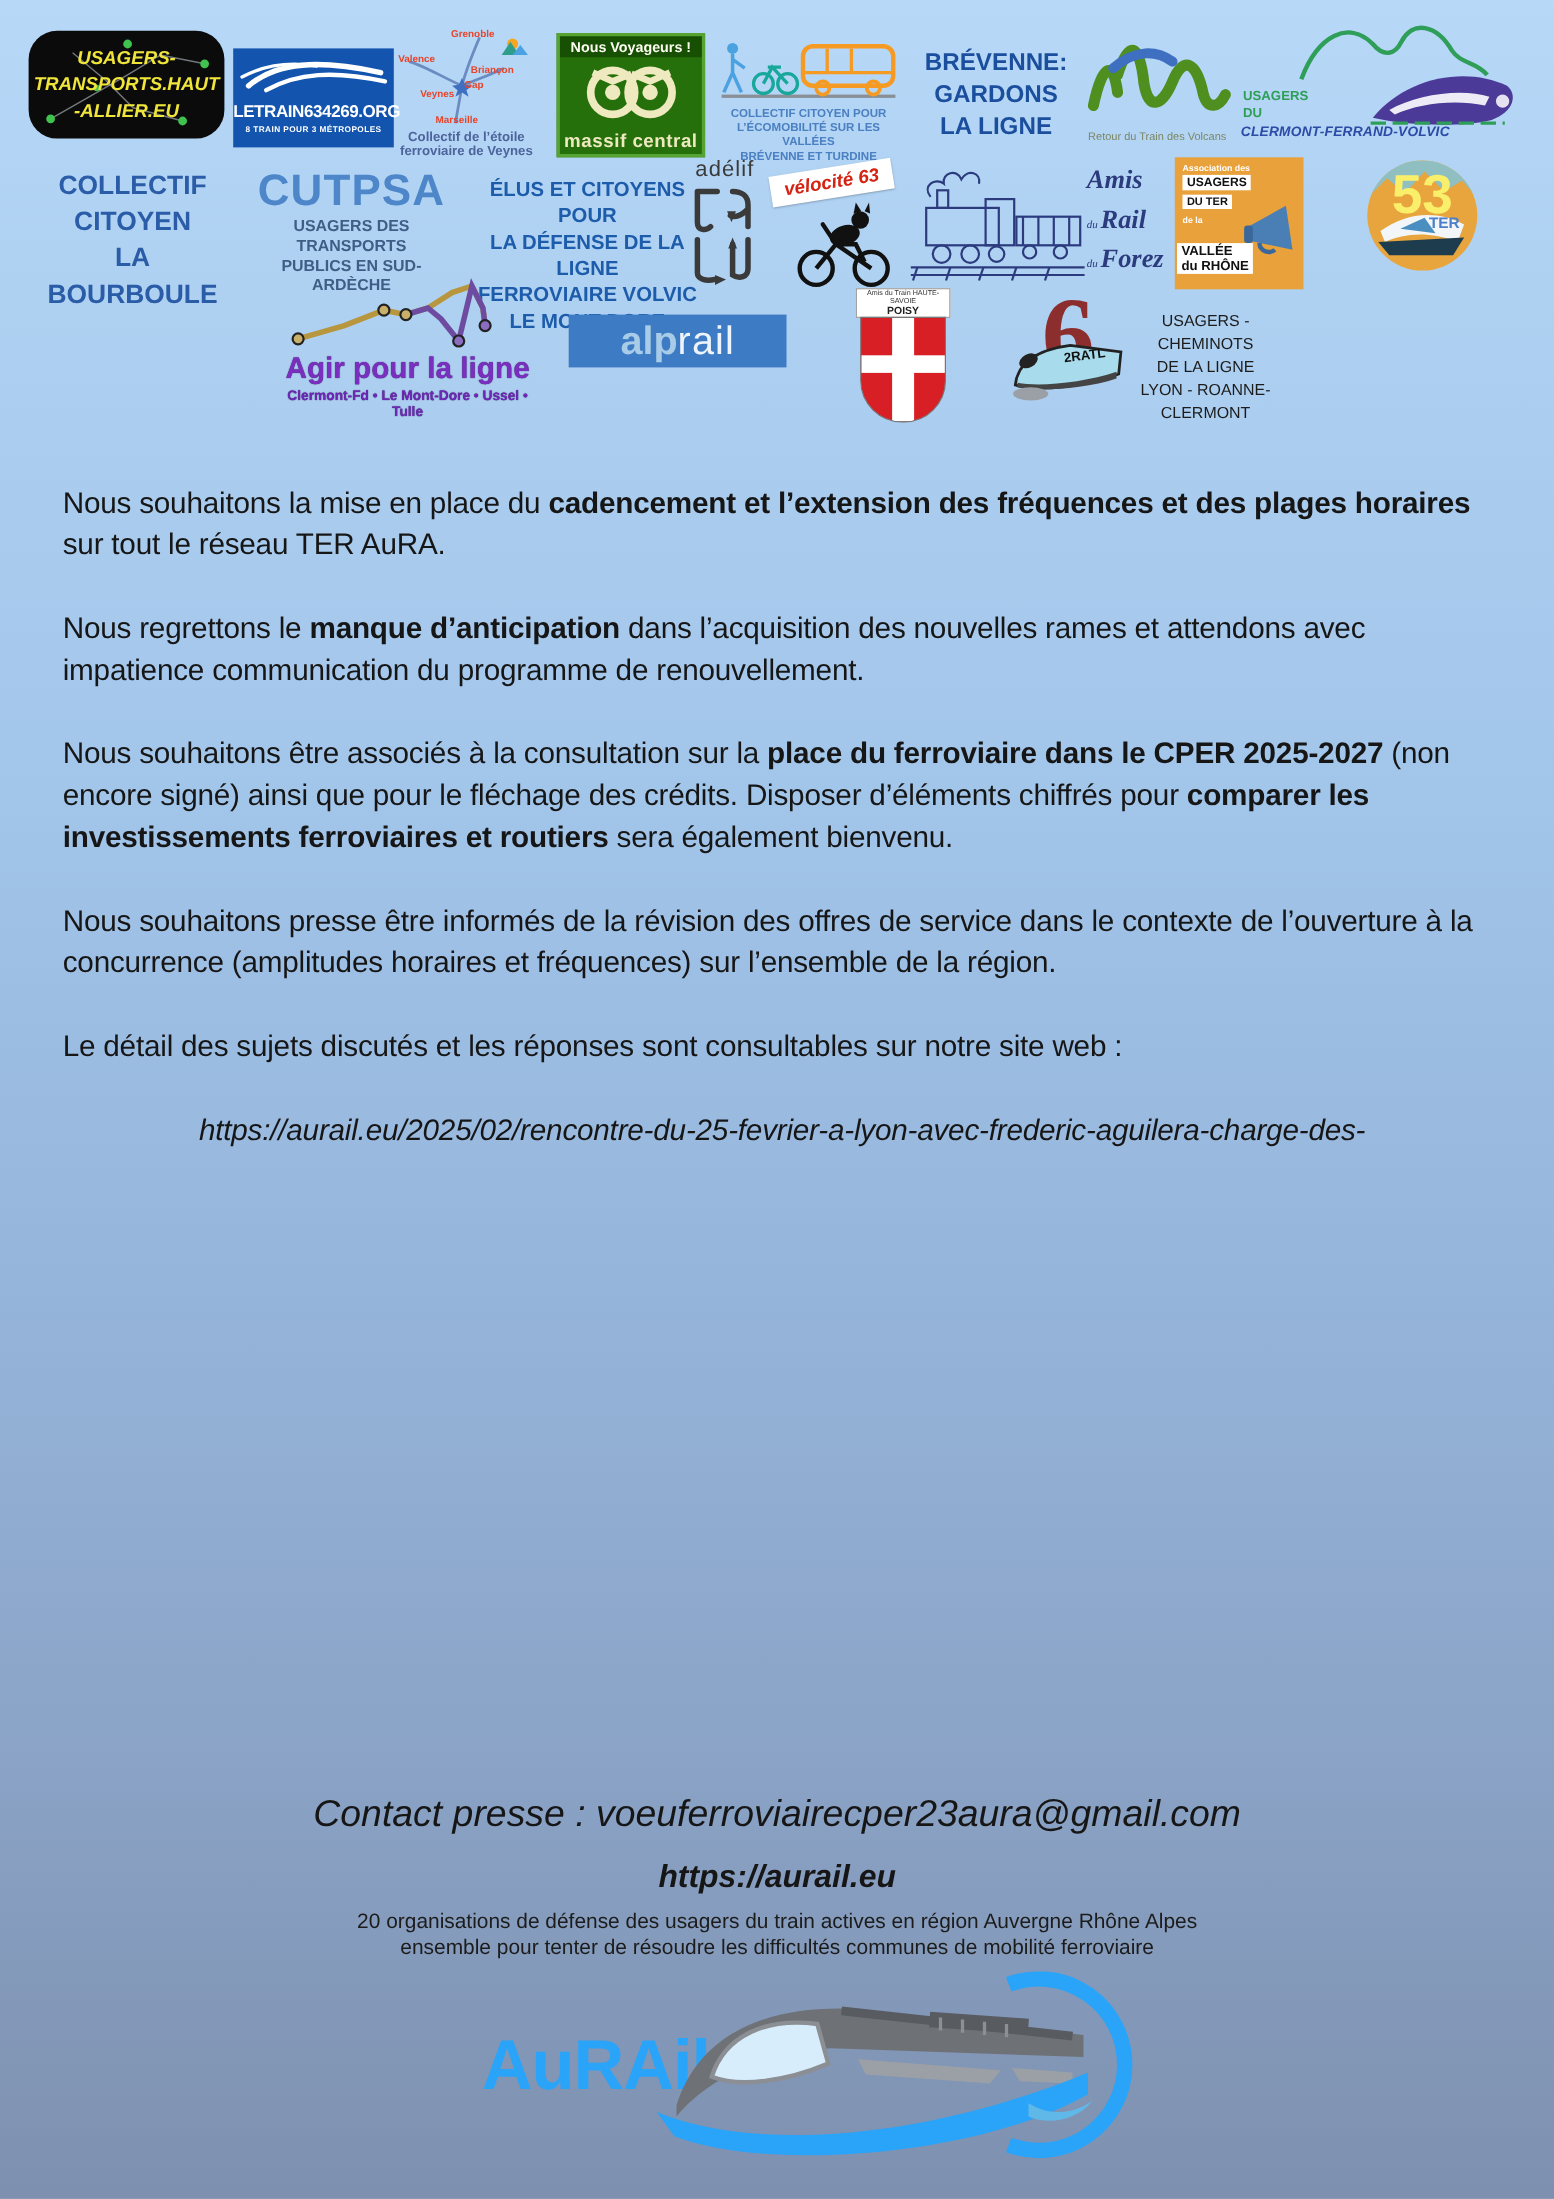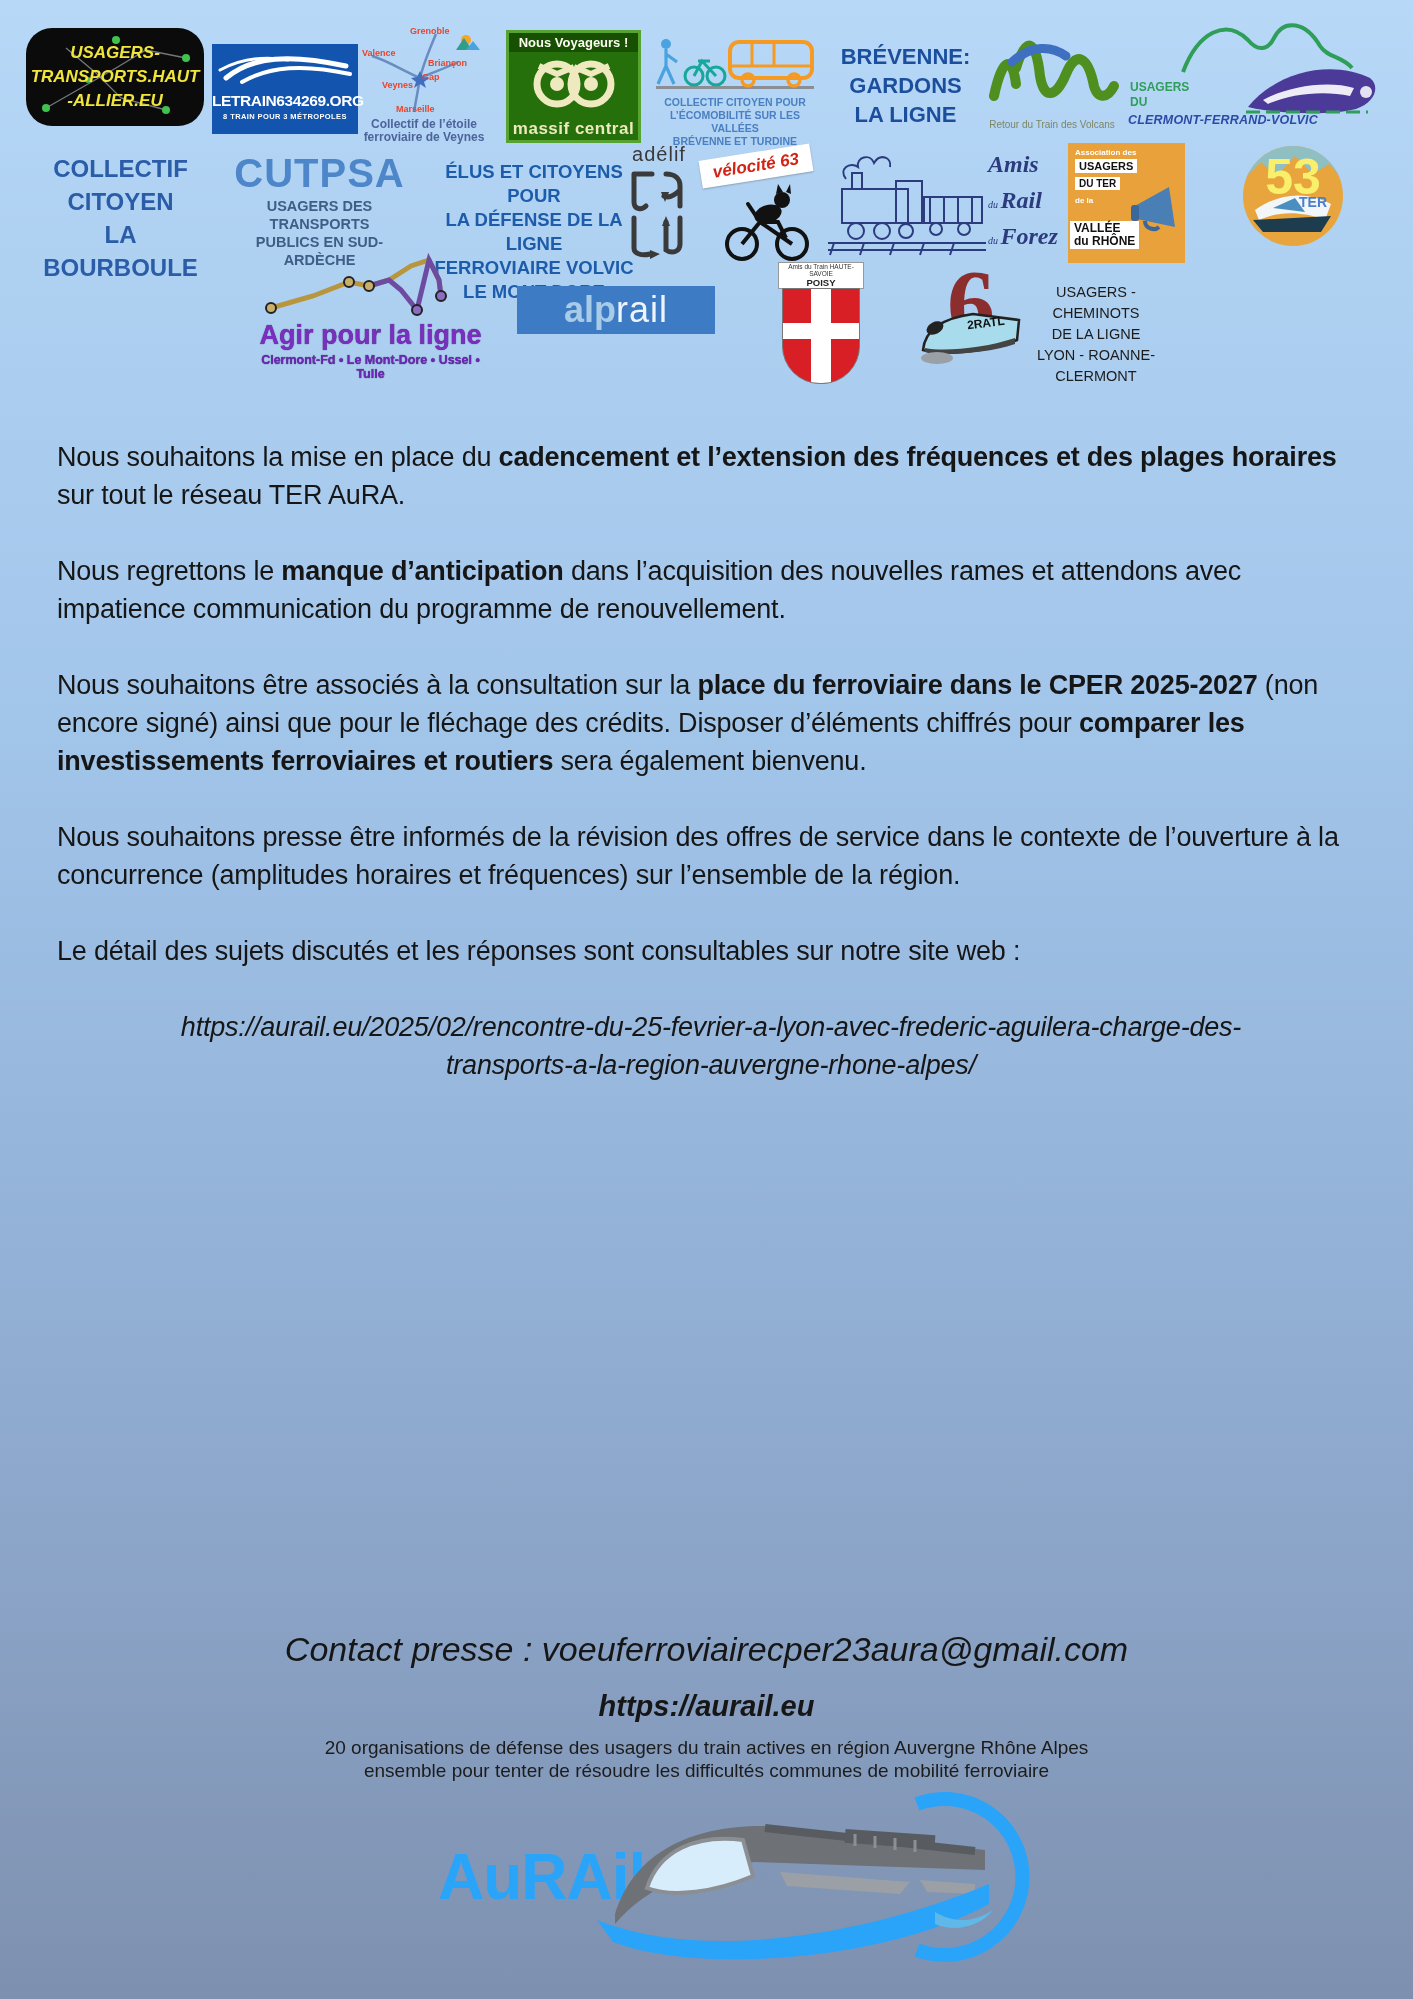--- a/index.html
+++ b/index.html
@@ -393,21 +393,21 @@
       <span>LYON - ROANNE-CLERMONT</span>
     </div>
   </div>
 
   <div class="abs bodytext">
     <p><span>Nous souhaitons la mise en place du </span><span class="b">cadencement et l’extension des fréquences et des plages horaires</span><span> sur tout le réseau TER AuRA.</span></p>
     <p><span>Nous regrettons le </span><span class="b">manque d’anticipation</span><span> dans l’acquisition des nouvelles rames et attendons avec impatience communication du programme de renouvellement.</span></p>
     <p><span>Nous souhaitons être associés à la consultation sur la </span><span class="b">place du ferroviaire dans le CPER 2025-2027</span><span> (non encore signé) ainsi que pour le fléchage des crédits. Disposer d’éléments chiffrés pour </span><span class="b">comparer les investissements ferroviaires et routiers</span><span> sera également bienvenu.</span></p>
     <p>Nous souhaitons presse être informés de la révision des offres de service dans le contexte de l’ouverture à la concurrence (amplitudes horaires et fréquences) sur l’ensemble de la région.</p>
     <p>Le détail des sujets discutés et les réponses sont consultables sur notre site web :</p>
-    <p class="urlline"><span>https://aurail.eu/2025/02/rencontre-du-25-fevrier-a-lyon-avec-frederic-aguilera-charge-des-</span><br><span>transports-a-la-region-auvergne-rhone-alpes/</span></p>
+    <p class="urlline"><span>https://aurail.eu/2025/02/rencontre-du-25-fevrier-a-lyon-avec-frederic-aguilera-charge-des-</span><br></p>
   </div>
 
   <div class="abs ctr f-contact">Contact presse : voeuferroviairecper23aura@gmail.com</div>
   <div class="abs ctr f-site">https://aurail.eu</div>
   <div class="abs ctr f-note" style="top:1737px">20 organisations de défense des usagers du train actives en région Auvergne Rhône Alpes</div>
   <div class="abs ctr f-note" style="top:1760px">ensemble pour tenter de résoudre les difficultés communes de mobilité ferroviaire</div>
 
   <div class="abs brand-text">AuRAil</div>
   <svg class="abs" style="left:555px;top:1792px" width="480" height="175">
     <path d="M362,12 A78,78 0 1 1 362,158" fill="none" stroke="#2aa4f9" stroke-width="14"></path>

